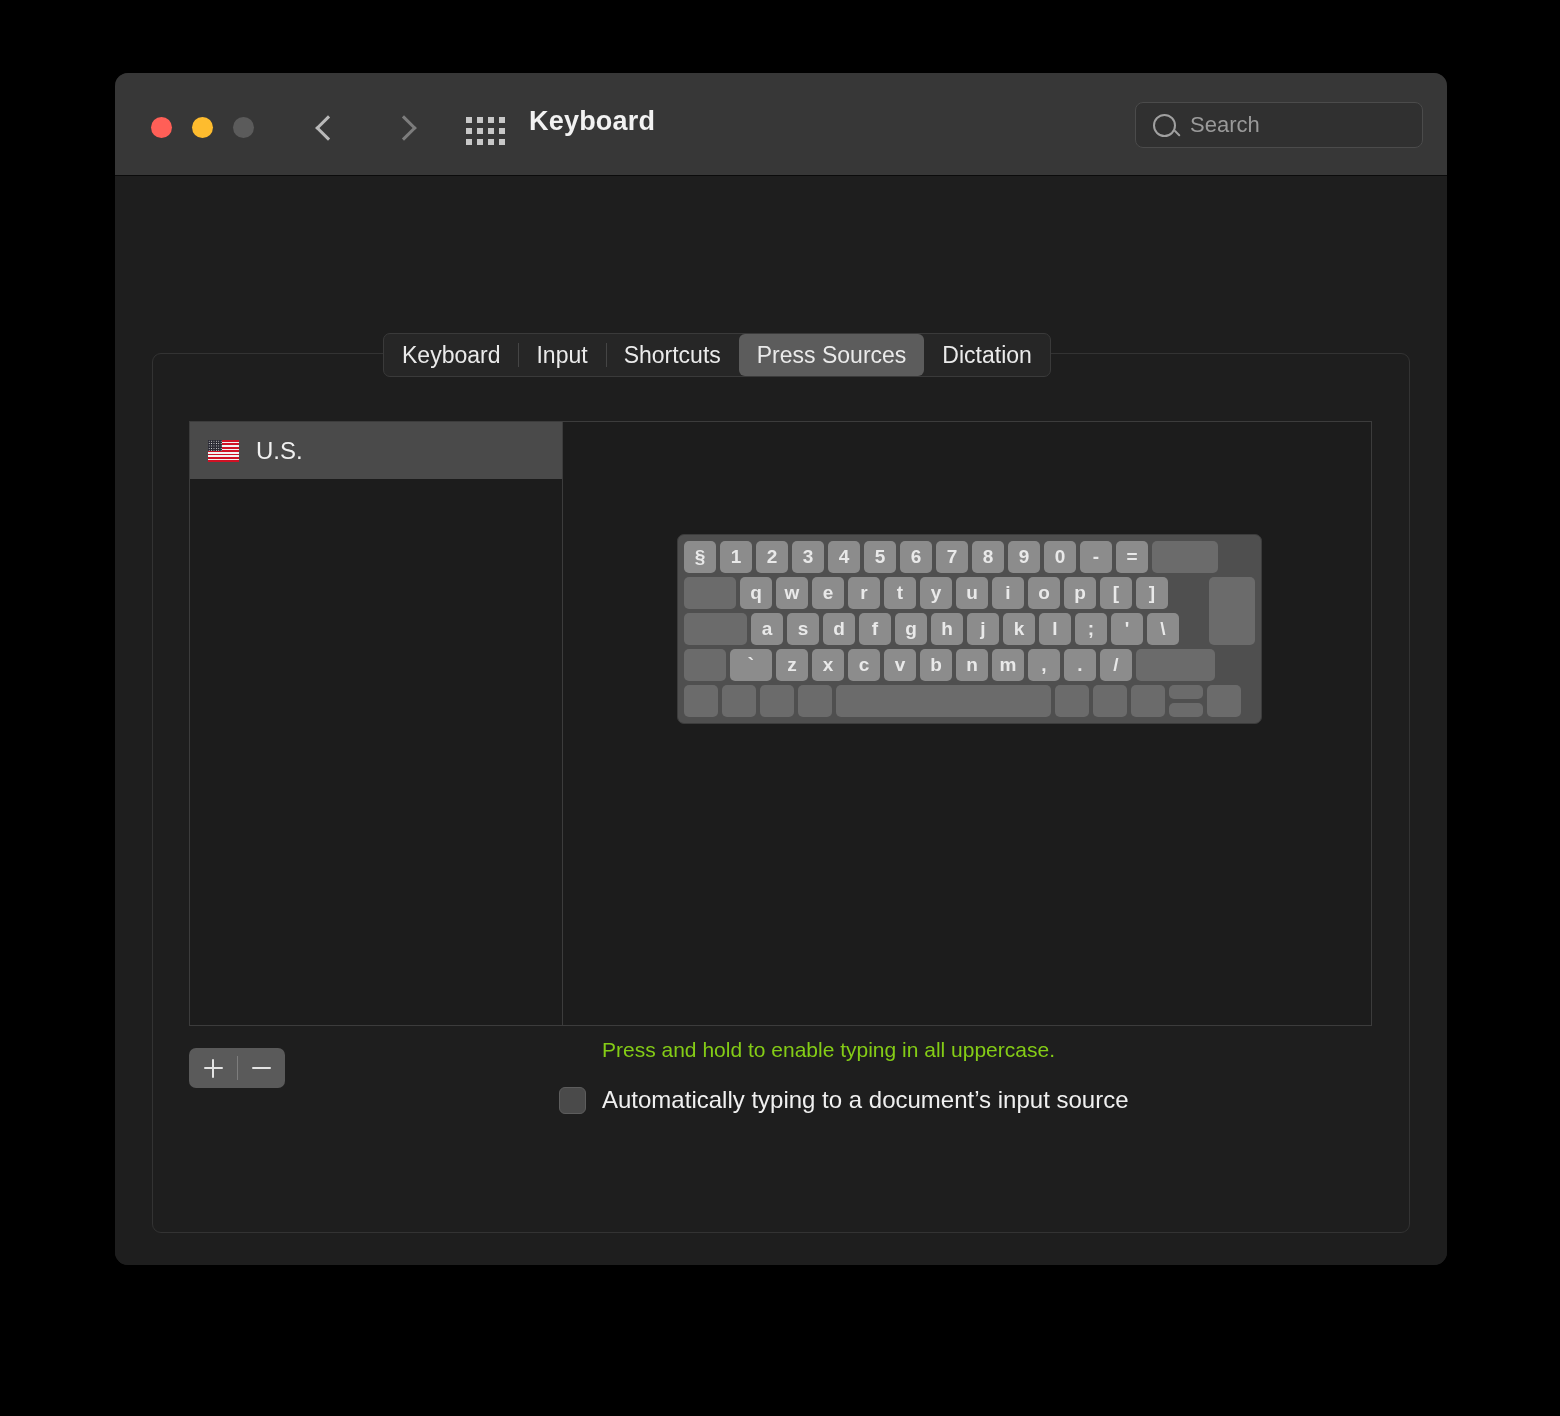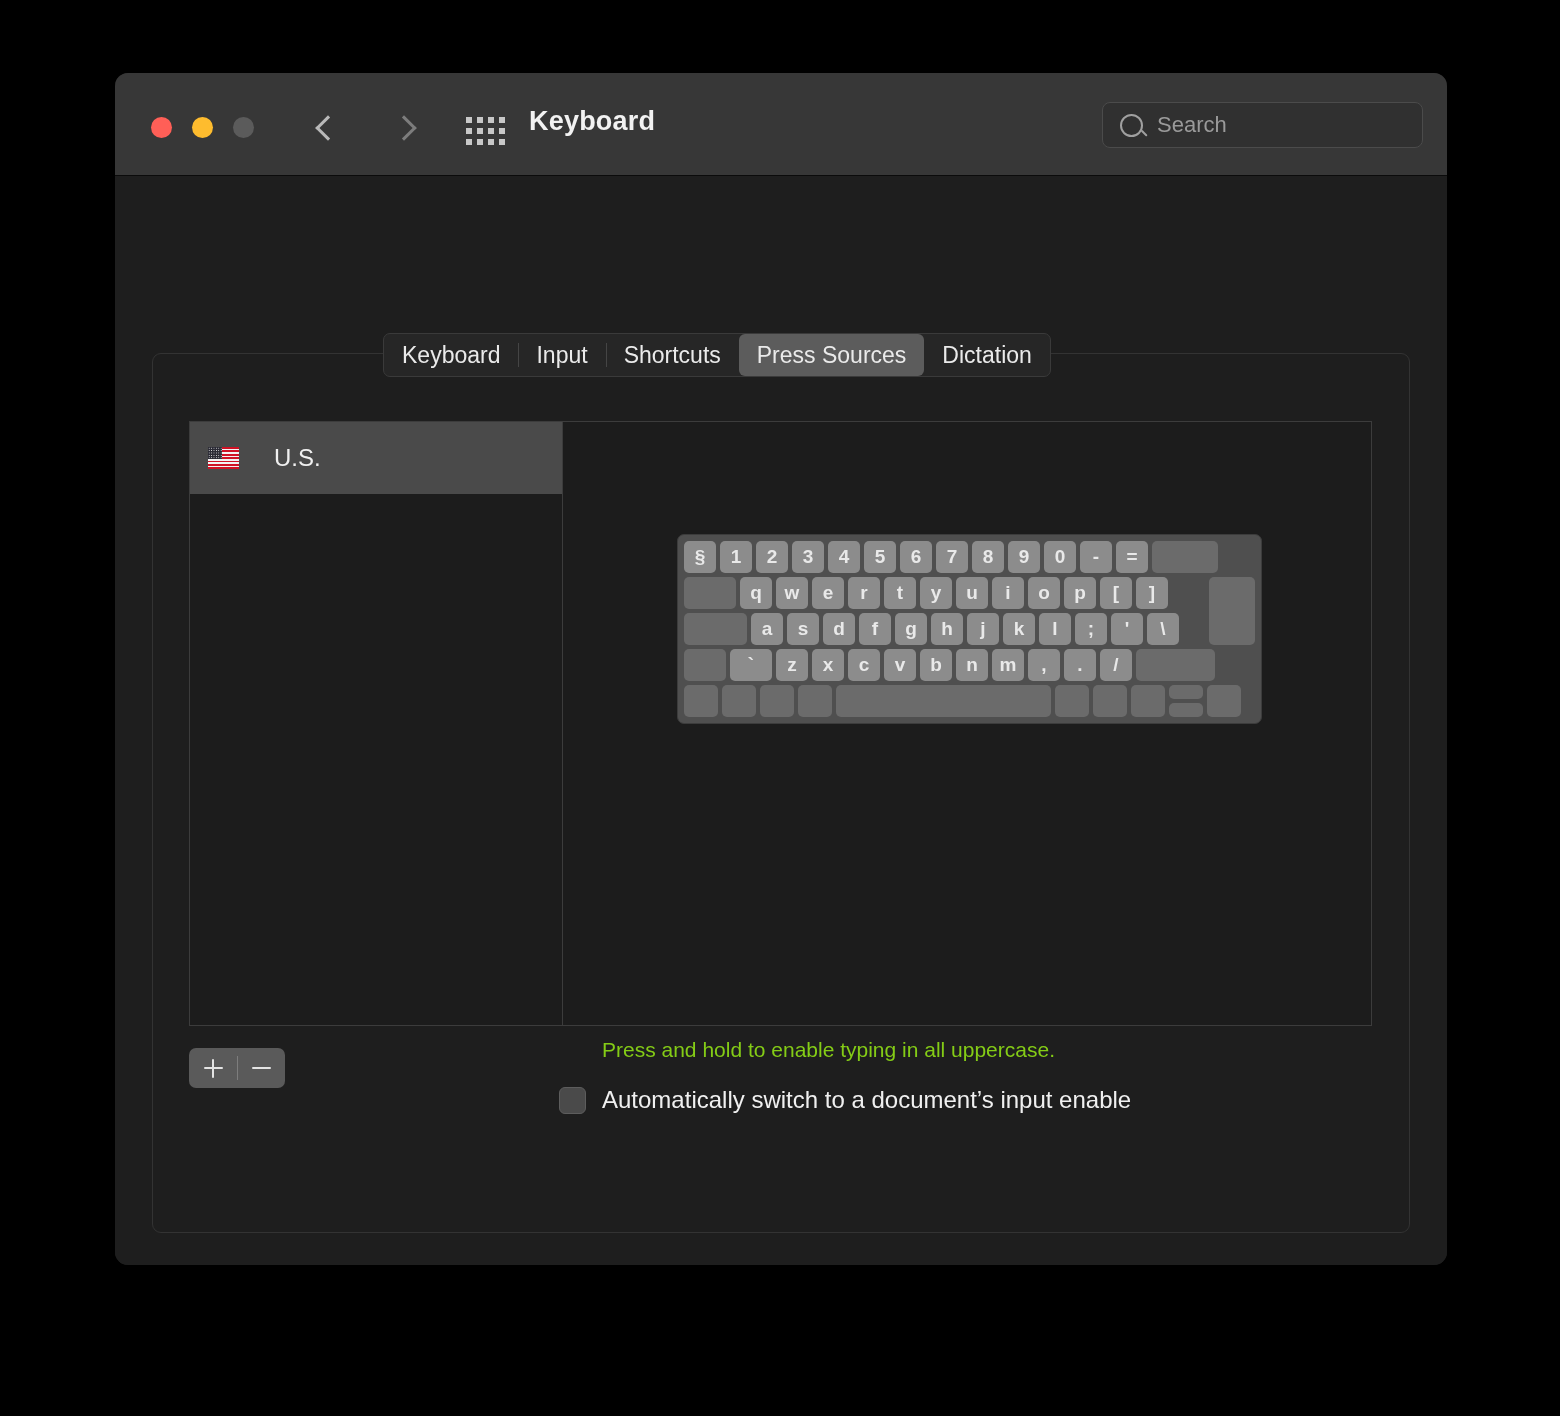--- a/index.html
+++ b/index.html
@@ -92,21 +92,21 @@
     font-size: 27px;
     font-weight: bold;
     color: #f2f2f2;
     letter-spacing: .2px;
   }
 
   .searchbox {
     position: absolute;
     right: 24px;
     top: 29px;
-    width: 321px;
+    width: 288px;
     height: 46px;
     border-radius: 8px;
     background: #303030;
     border: 1px solid #4b4b4b;
     box-sizing: border-box;
     display: flex;
     align-items: center;
   }
   .search-glass {
     width: 19px; height: 19px;
@@ -194,25 +194,25 @@
     box-sizing: border-box;
     display: flex;
     background: #1c1c1c;
   }
   .srclist {
     width: 373px;
     border-right: 1px solid #3c3c3c;
     box-sizing: border-box;
   }
   .srcrow {
-    height: 72px;
+    height: 57px;
     display: flex;
     align-items: center;
     padding-left: 18px;
-    gap: 35px;
+    gap: 17px;
     box-sizing: border-box;
   }
   .srcrow.selected { background: #4a4a4a; }
   .srcrow .label { font-size: 24px; color: #f0f0f0; }
 
   .flag { width: 31px; height: 22px; position: relative; display:block; }
   .flag-us { background: #ffffff; overflow: hidden; }
   .flag-us .stripes {
     position:absolute; inset:0;
     background: repeating-linear-gradient(to bottom,
@@ -483,19 +483,19 @@
           <span class="sign-minus"></span>
         </div>
       </div>
 
       <div class="opts">
 
         <div class="opt-sub">Press and hold to enable typing in all uppercase.</div>
 
         <div class="optrow">
           <span class="cb off"></span>
-          <span class="opt-label">Automatically switch to a document’s input enable</span>
+          <span class="opt-label">Automatically typing to a document’s input source</span>
         </div>
       </div>
 
     </div>
   </div>
 </div>
 
 </body></html>

